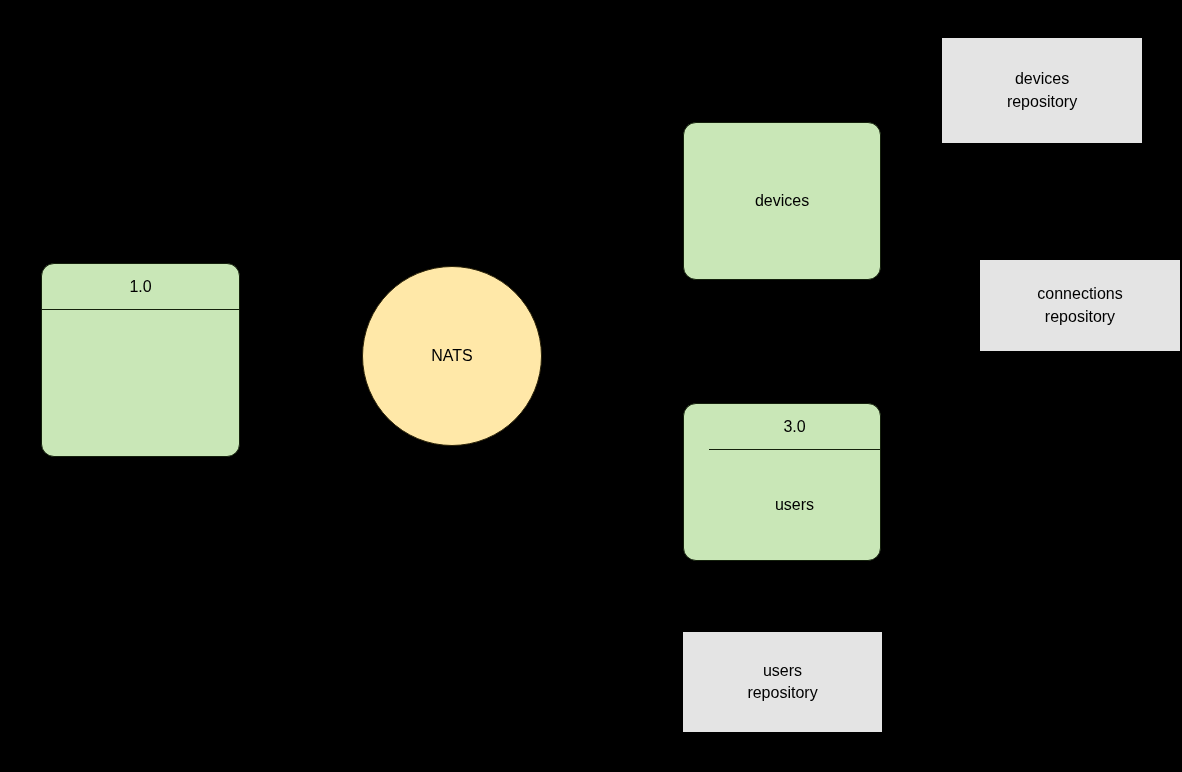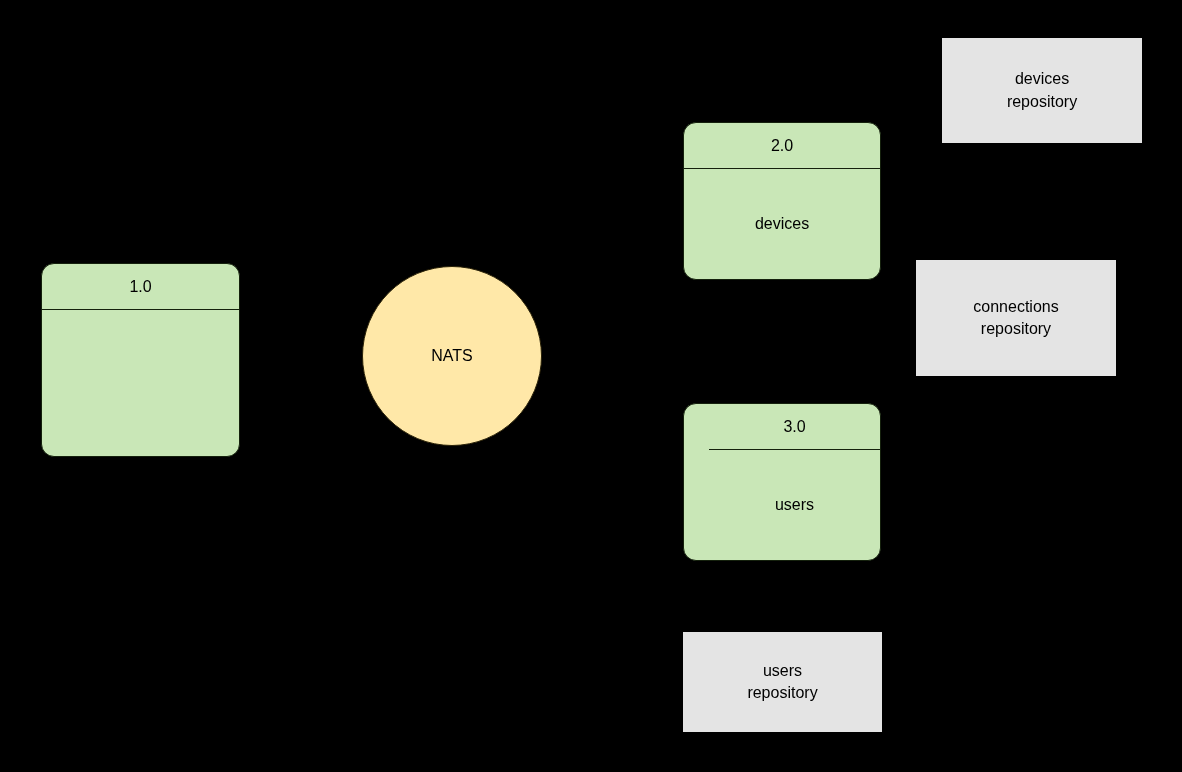--- a/index.html
+++ b/index.html
@@ -92,35 +92,34 @@
 
   <div class="process" style="left:41px; top:263px; width:199px; height:194px;">
     <div class="proc-id">1.0</div>
   </div>
 
   <div class="broker" style="left:362px; top:266px; width:180px; height:180px;">
     <span>NATS</span>
   </div>
 
   <div class="process" style="left:683px; top:122px; width:198px; height:158px;">
-    <div class="proc-id">2.0</div>
     <div class="proc-label">devices</div>
   </div>
 
   <div class="process" style="left:683px; top:403px; width:198px; height:158px;padding-left:25px;">
     <div class="proc-id">3.0</div>
     <div class="proc-label">users</div>
   </div>
 
   <div class="store" style="left:942px; top:38px; width:200px; height:105px;">
     <span class="store-text">devices
 repository</span>
   </div>
 
-  <div class="store" style="left:916px; top:260px; width:200px; height:116px;">
+  <div class="store" style="left:980px; top:260px; width:200px; height:91px;">
     <span class="store-text">connections
 repository</span>
   </div>
 
   <div class="store" style="left:683px; top:632px; width:199px; height:100px;">
     <span class="store-text">users
 repository</span>
   </div>
 
 </div>

